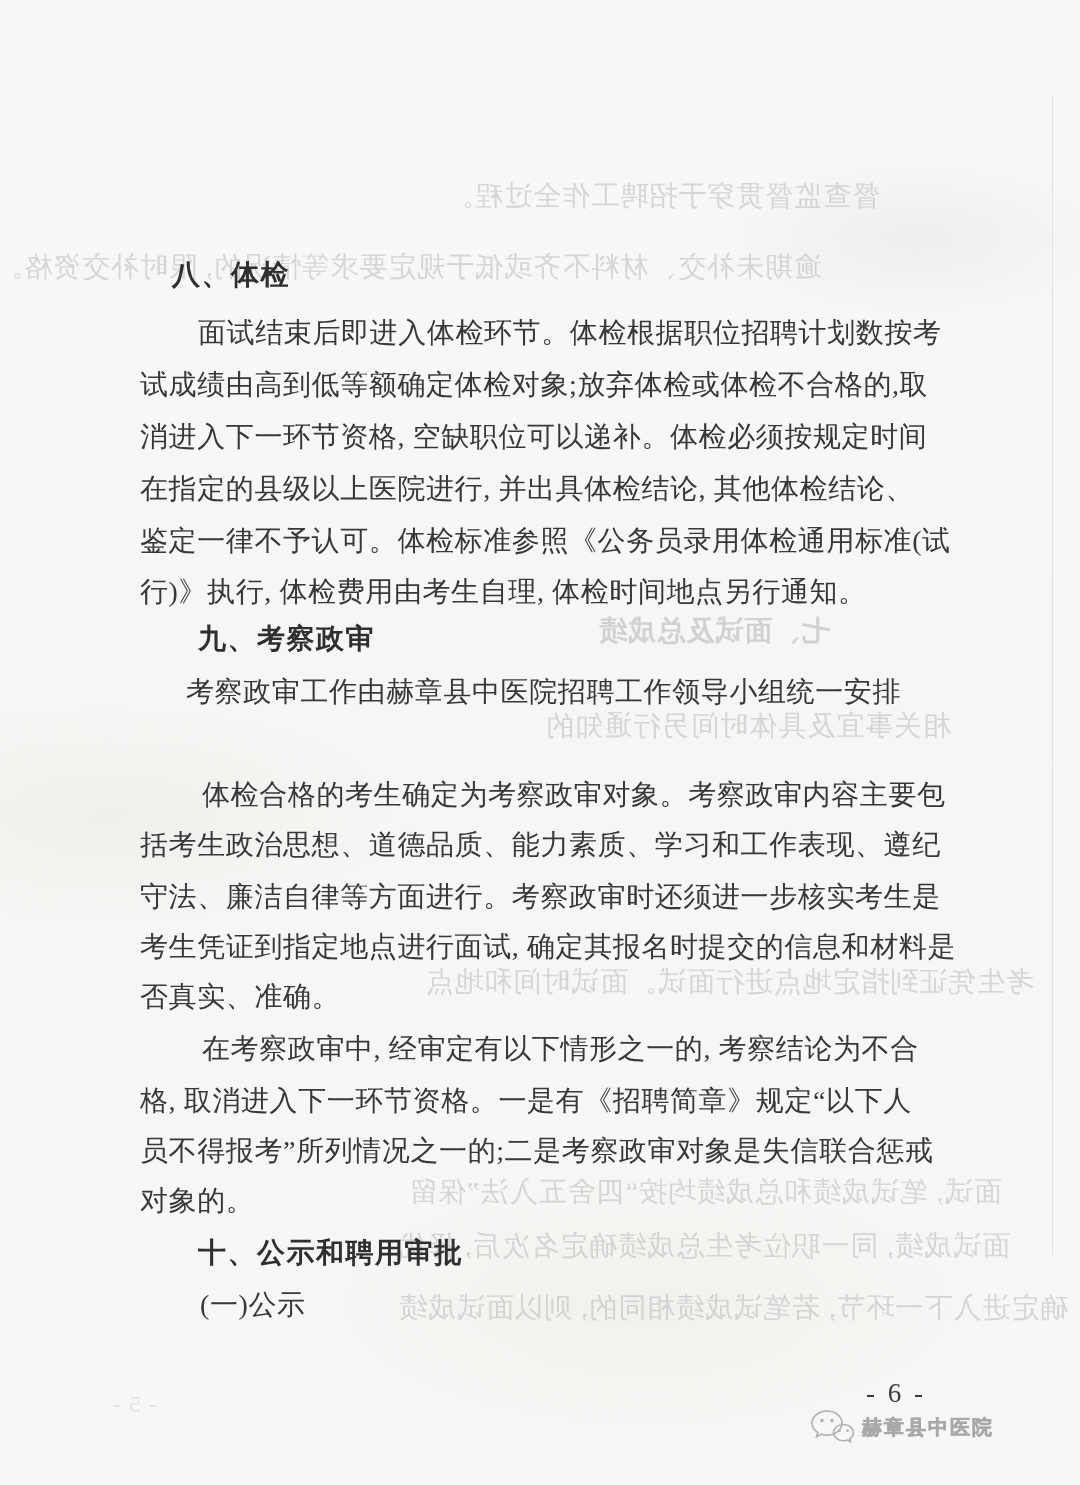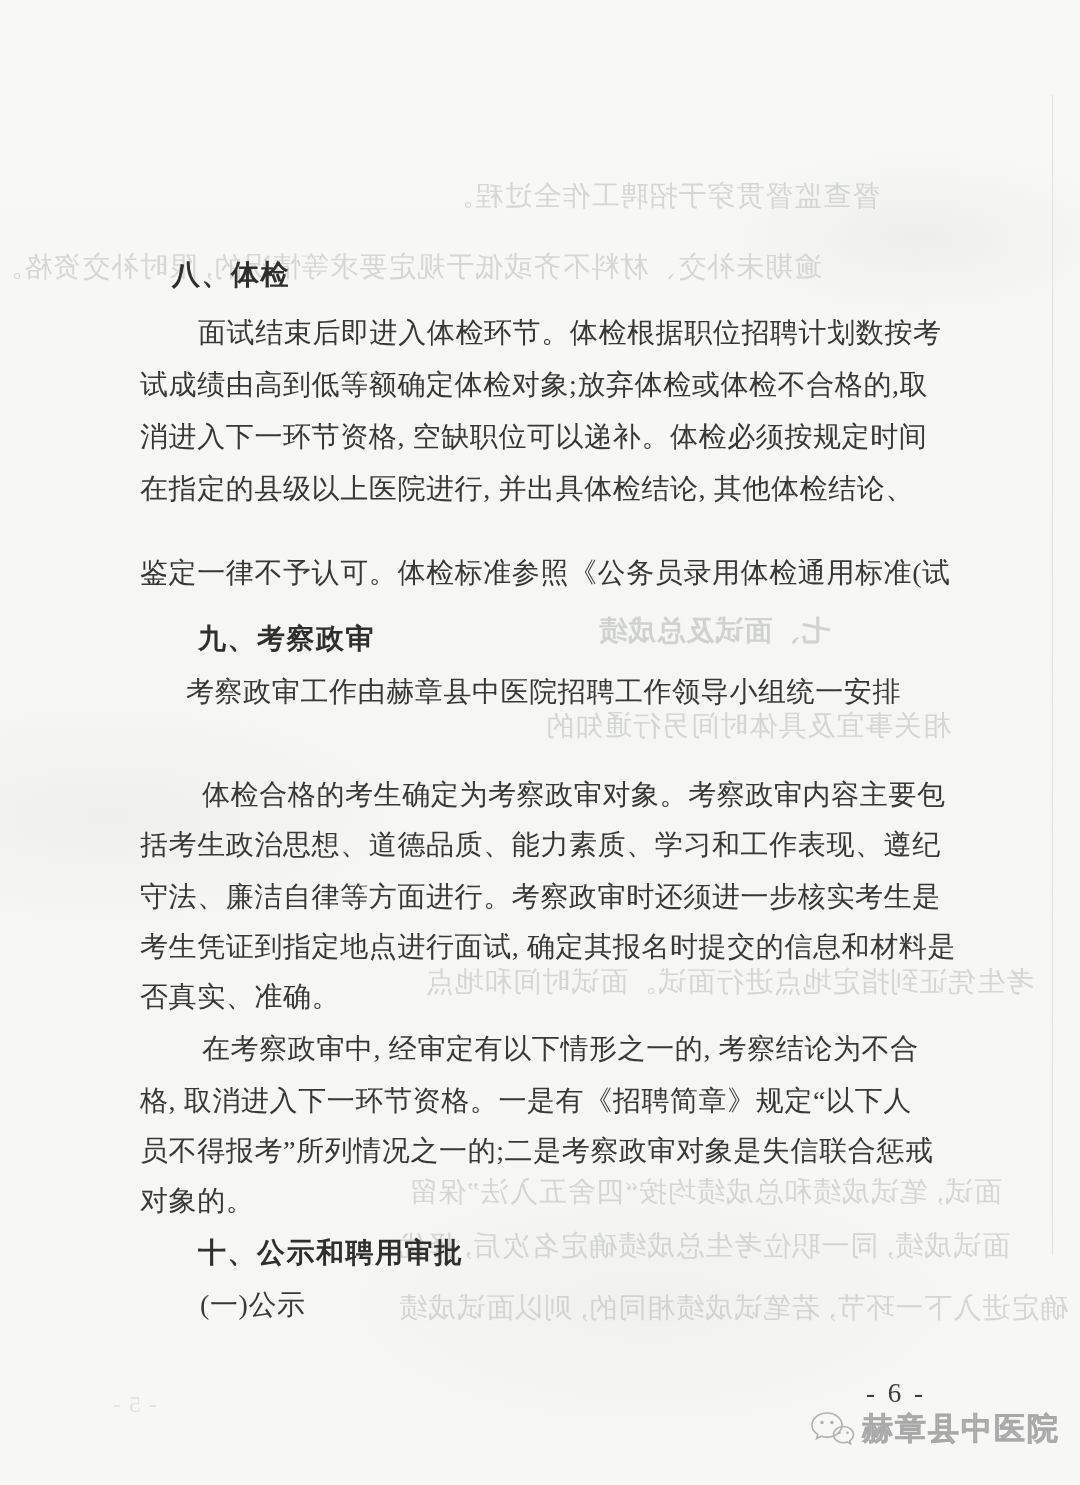--- a/index.html
+++ b/index.html
@@ -56,21 +56,21 @@
   .page-number{
     position:absolute;top:1378px;left:866px;
     font-size:27px;letter-spacing:3px;color:#3c3c3c;
   }
   .watermark{
     position:absolute;top:1408px;left:810px;
     display:flex;align-items:center;gap:6px;
   }
   .watermark .wm-text{
     font-family:"Liberation Sans","DejaVu Sans",sans-serif;
-    font-size:31px;
+    font-size:20px;
     font-weight:600;
     color:#bcbcbc;
     letter-spacing:2px;
     text-align:right;
     -webkit-text-stroke:.6px #a8a8a8;
   }
 </style>
 </head>
 <body>
 
@@ -86,21 +86,22 @@
   <div class="bleed" style="top:1288px;left:398px;">确定进入下一环节, 若笔试成绩相同的, 则以面试成绩</div>
   <div class="bleed" style="top:1384px;left:112px;font-size:24px;opacity:.35;">- 5 -</div>
 
   <div class="scanline"></div>
 
   <div class="ln heading" style="top:255px;left:172px;">八、体检</div>
   <div class="ln" style="top:313px;left:198px;">面试结束后即进入体检环节。体检根据职位招聘计划数按考</div>
   <div class="ln" style="top:365px;left:140px;">试成绩由高到低等额确定体检对象;放弃体检或体检不合格的,取</div>
   <div class="ln" style="top:417px;left:140px;">消进入下一环节资格, 空缺职位可以递补。体检必须按规定时间</div>
   <div class="ln" style="top:469px;left:140px;">在指定的县级以上医院进行, 并出具体检结论, 其他体检结论、</div>
-  <div class="ln" style="top:521px;left:140px;margin-top:32px;">鉴定一律不予认可。体检标准参照《公务员录用体检通用标准(试</div>
+  <div class="ln" style="top:521px;left:140px;">鉴定一律不予认可。体检标准参照《公务员录用体检通用标准(试</div>
+  <div class="ln" style="top:572px;left:140px;">行)》执行, 体检费用由考生自理, 体检时间地点另行通知。</div>
   <div class="ln heading" style="top:619px;left:198px;">九、考察政审</div>
   <div class="ln" style="top:672px;left:186px;">考察政审工作由赫章县中医院招聘工作领导小组统一安排</div>
   <div class="ln" style="top:775px;left:202px;">体检合格的考生确定为考察政审对象。考察政审内容主要包</div>
   <div class="ln" style="top:825px;left:140px;">括考生政治思想、道德品质、能力素质、学习和工作表现、遵纪</div>
   <div class="ln" style="top:877px;left:140px;">守法、廉洁自律等方面进行。考察政审时还须进一步核实考生是</div>
   <div class="ln" style="top:927px;left:140px;">考生凭证到指定地点进行面试, 确定其报名时提交的信息和材料是</div>
   <div class="ln" style="top:977px;left:140px;">否真实、准确。</div>
   <div class="ln" style="top:1029px;left:202px;">在考察政审中, 经审定有以下情形之一的, 考察结论为不合</div>
   <div class="ln" style="top:1081px;left:140px;">格, 取消进入下一环节资格。一是有《招聘简章》规定“以下人</div>
   <div class="ln" style="top:1131px;left:140px;">员不得报考”所列情况之一的;二是考察政审对象是失信联合惩戒</div>

